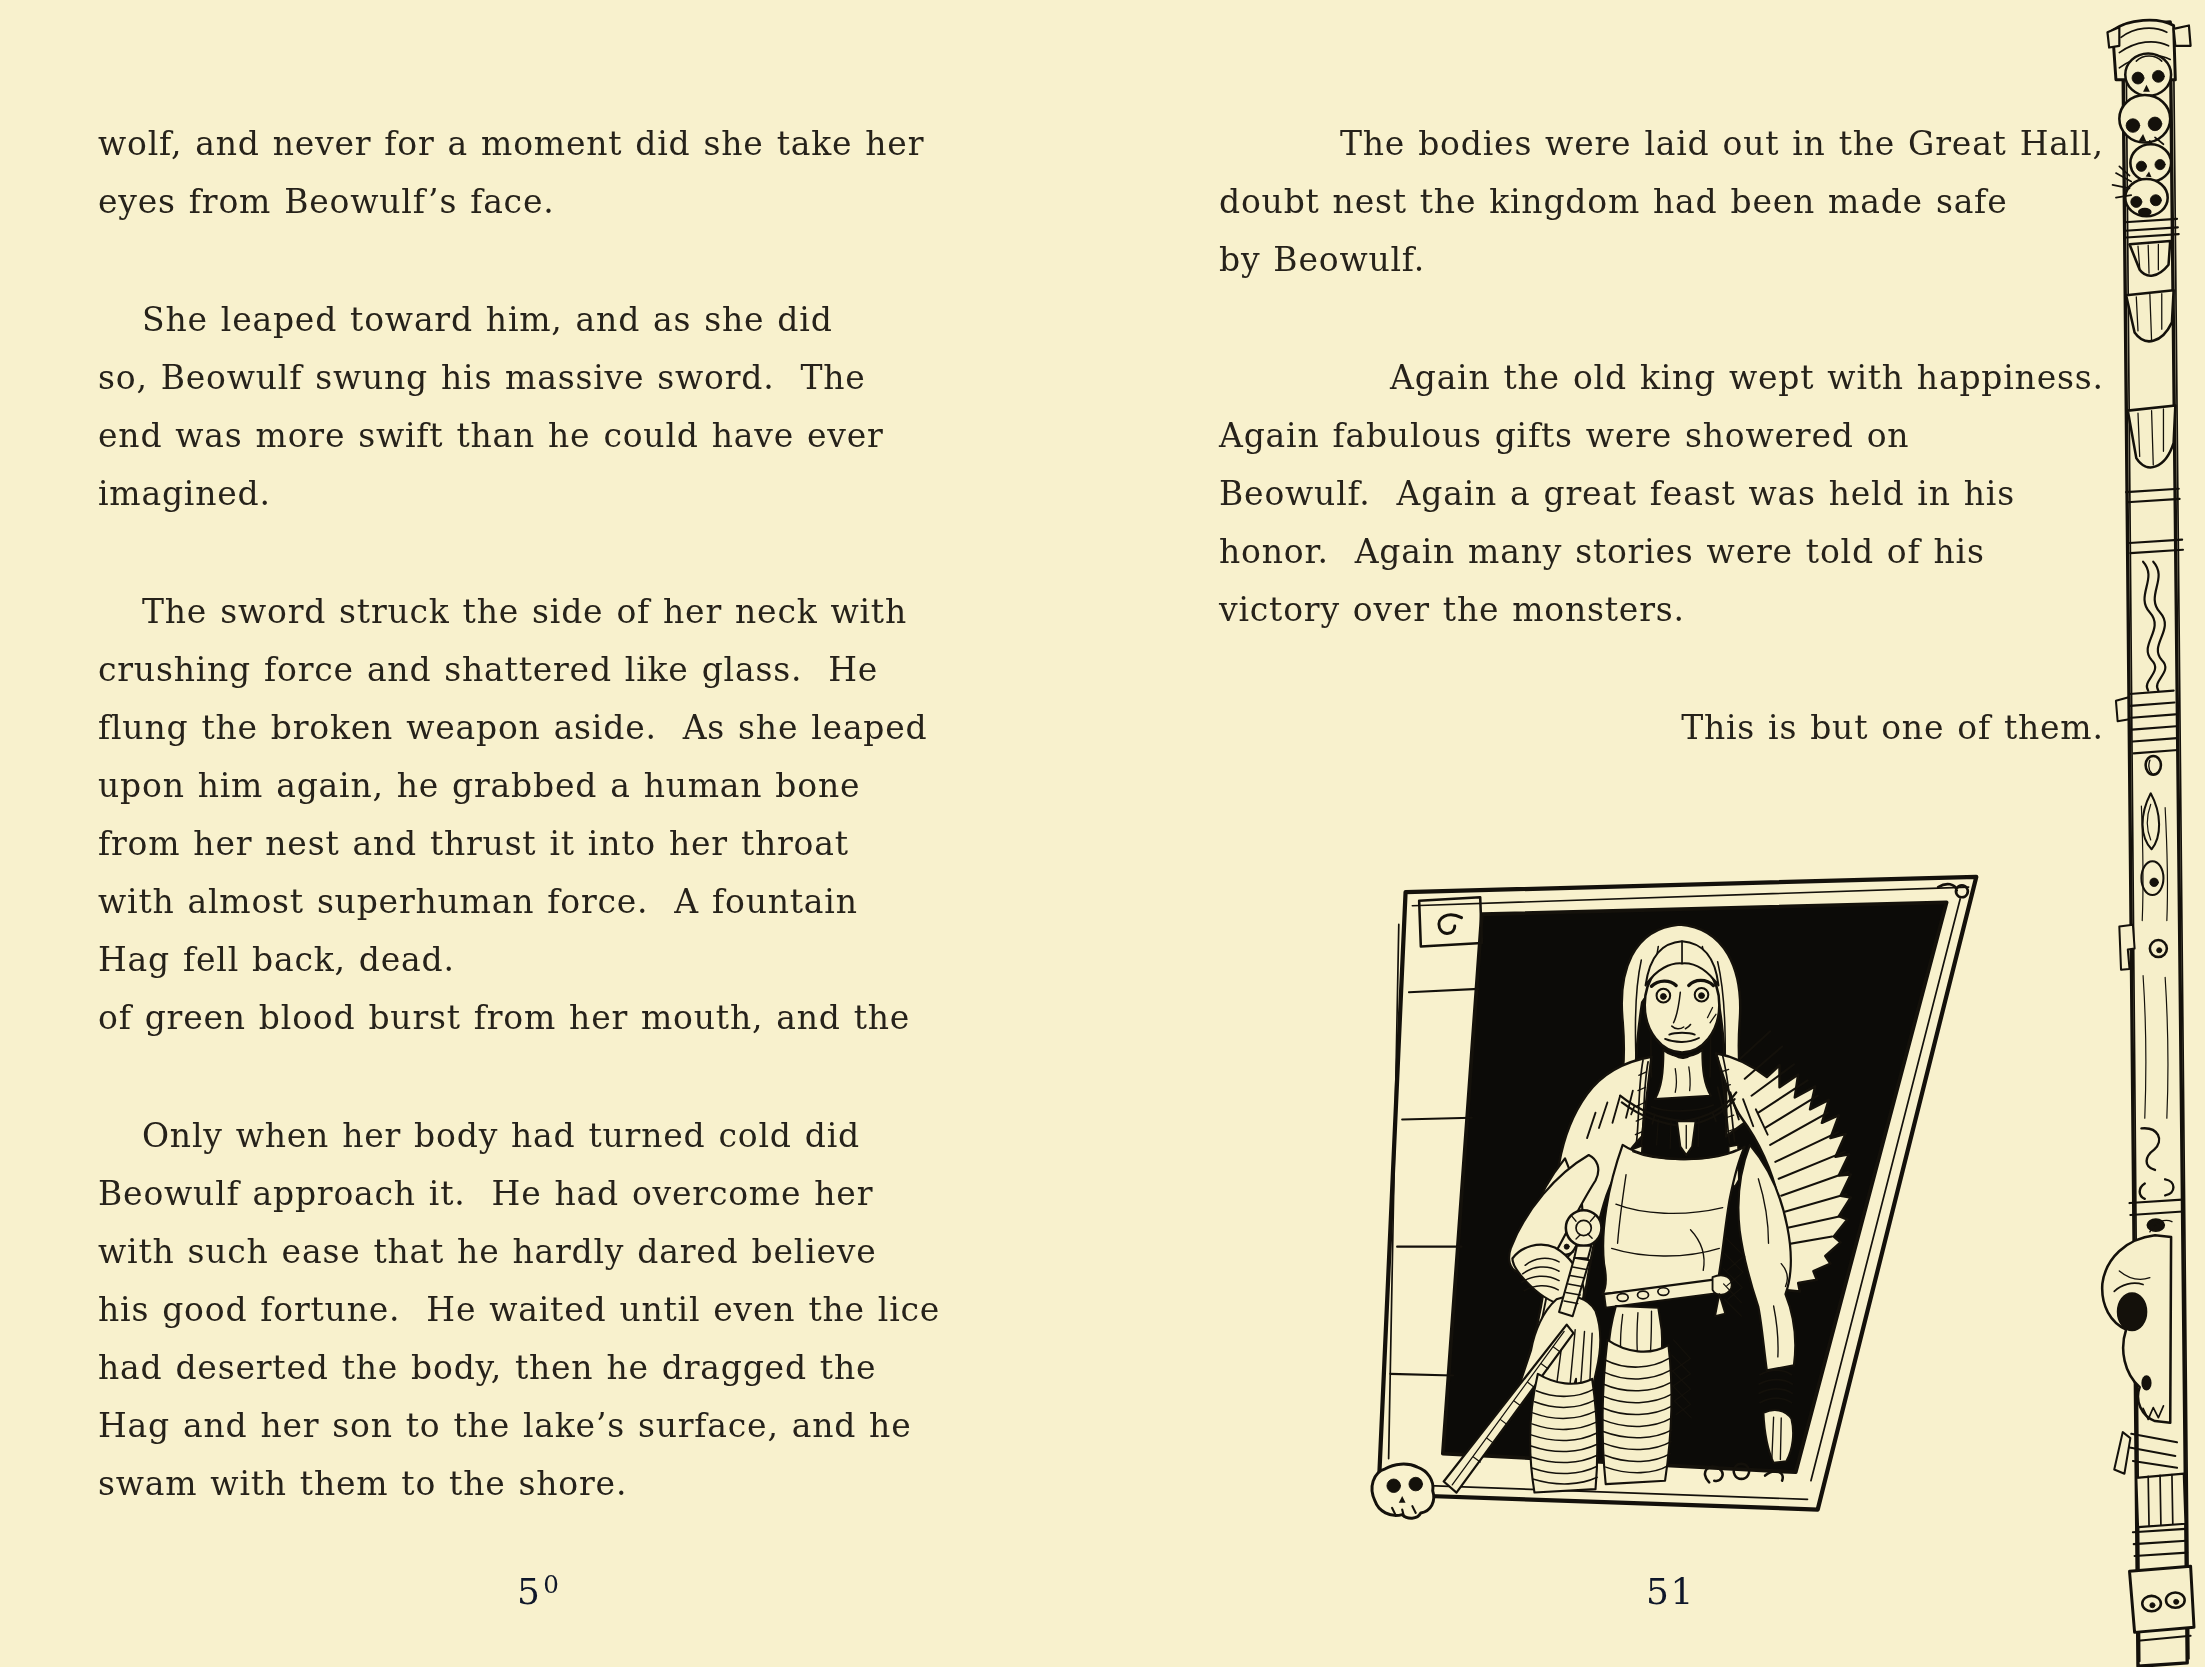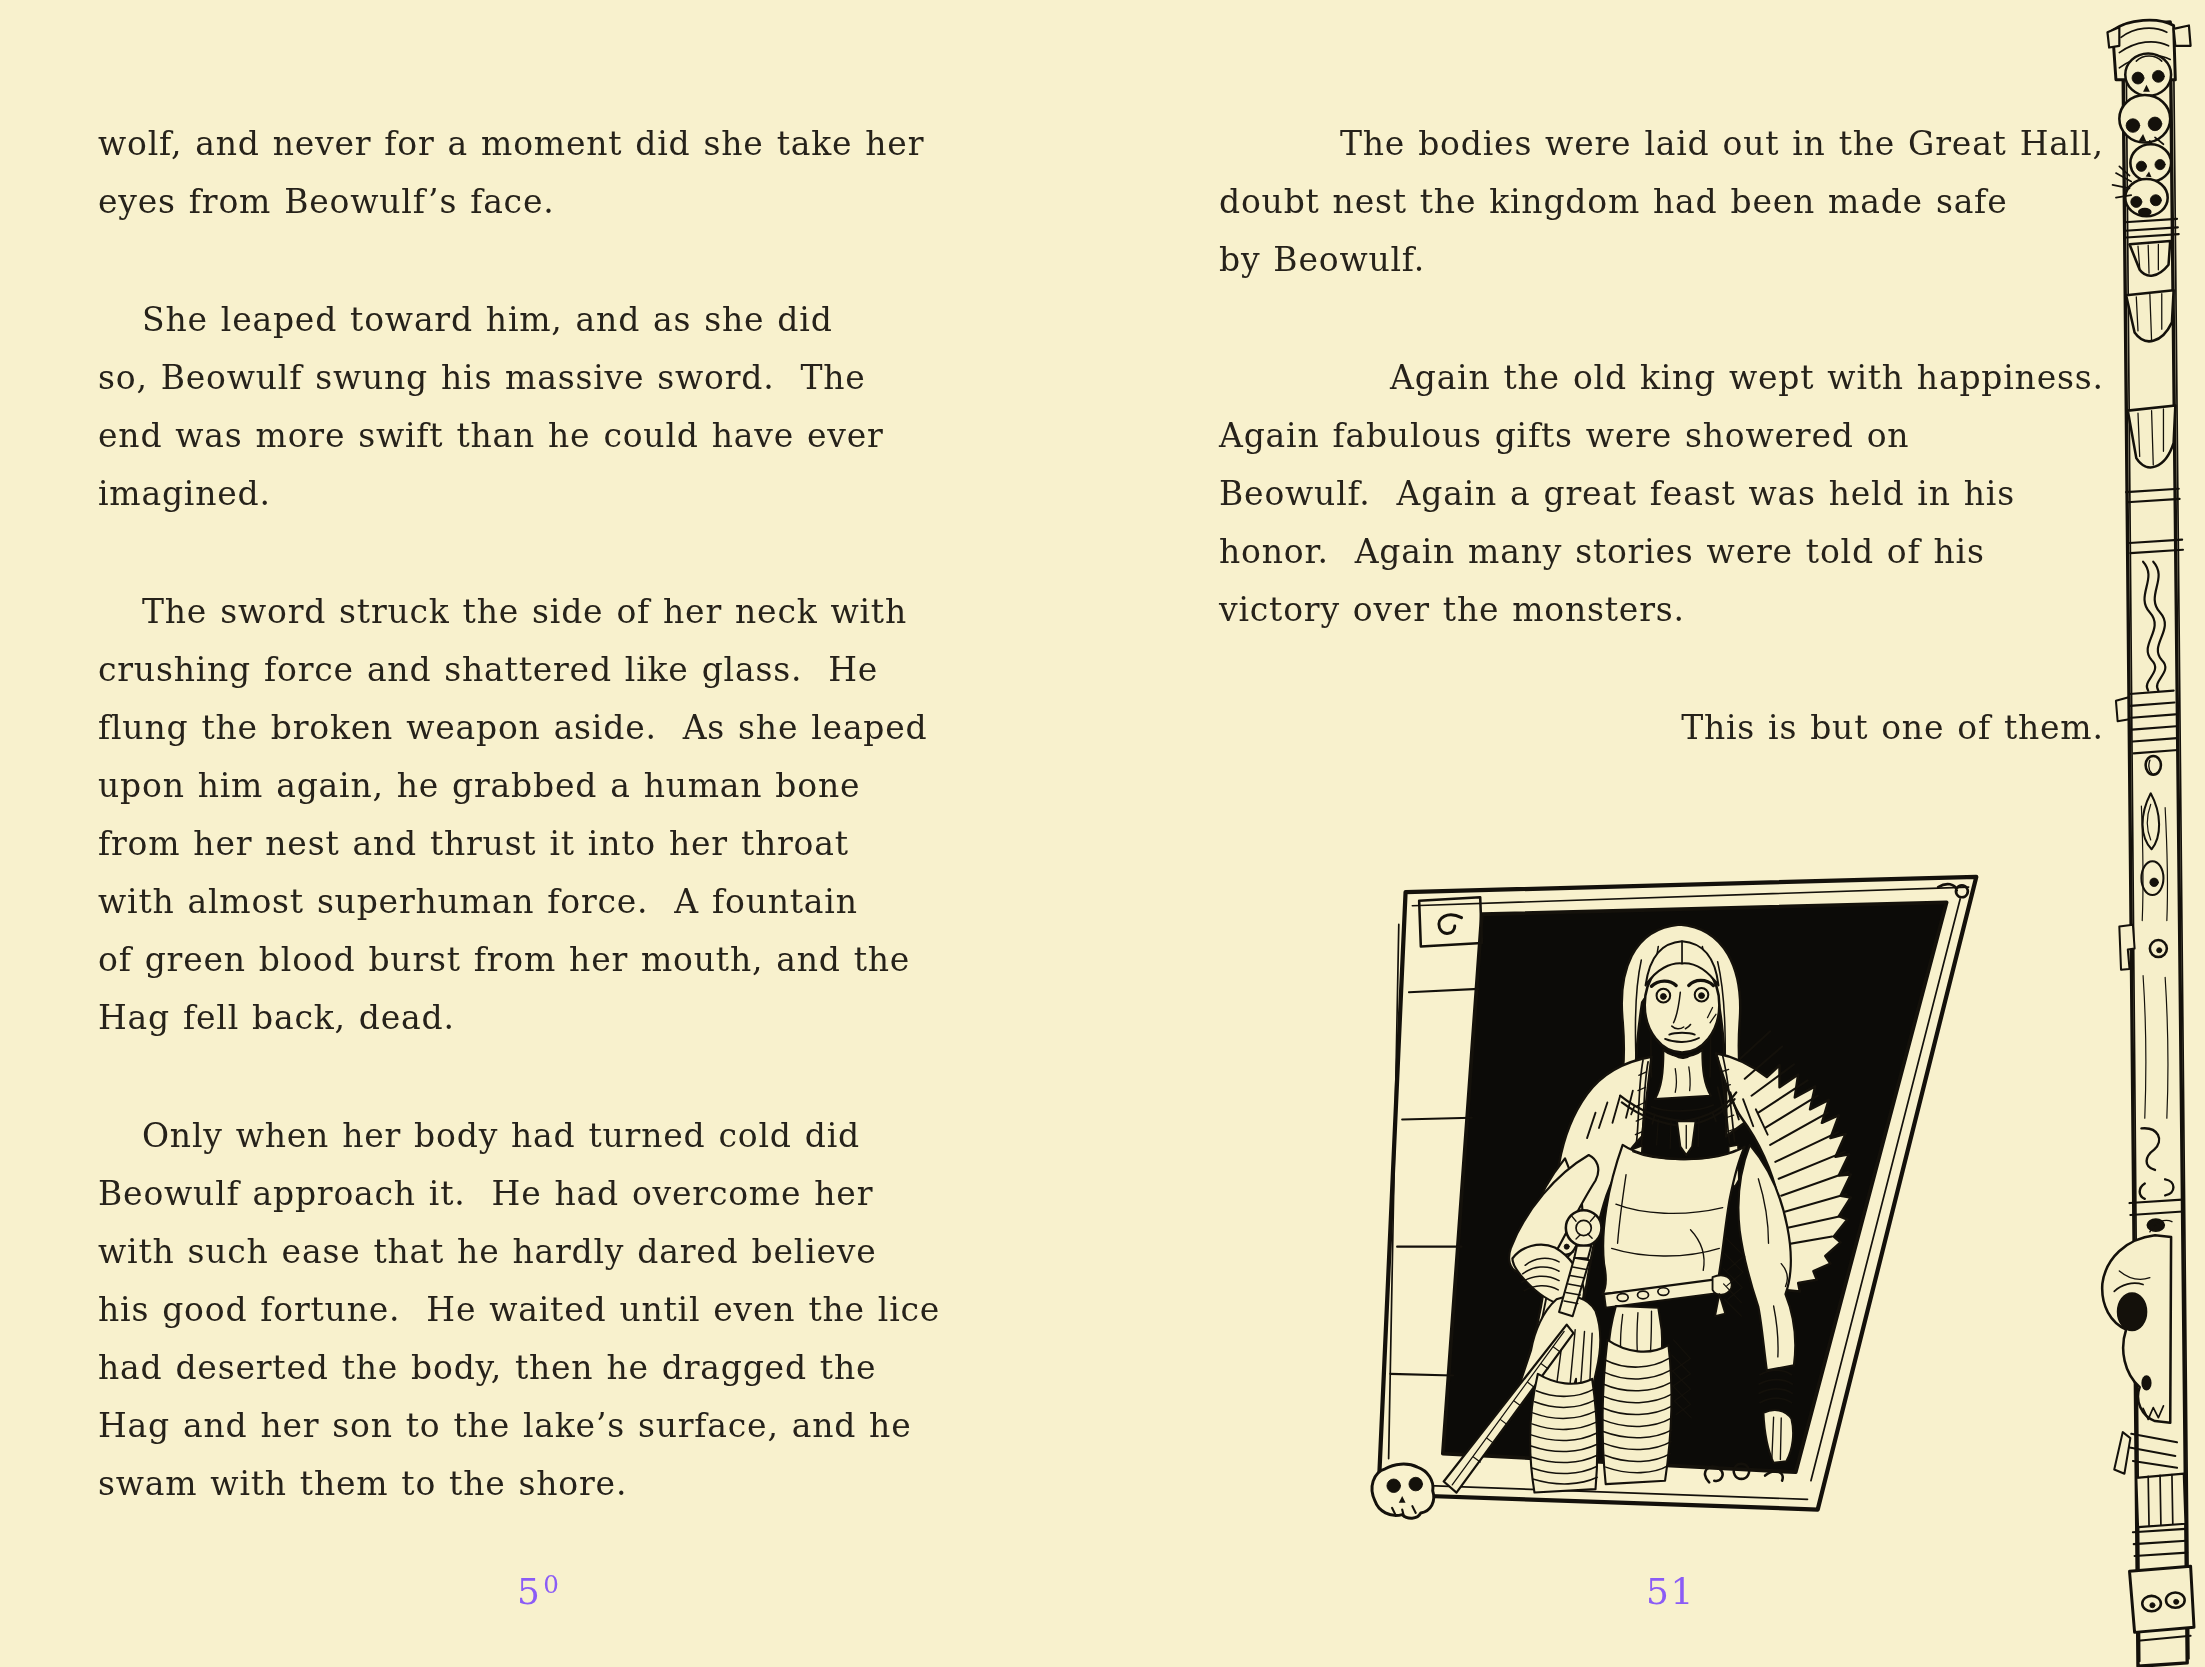--- a/index.html
+++ b/index.html
@@ -11,21 +11,21 @@
   .text-block{position:absolute;top:115px;}
   .text-block .line{
     height:58px;line-height:58px;font-size:33px;
     letter-spacing:0.8px;word-spacing:1.7px;white-space:pre;
   }
   .para + .para{margin-top:60px;}
   #left-text{left:98px;}
   #right-text{left:1219px;}
   #left-text .indent{padding-left:44px;}
   #right-text .indent{padding-left:121px;text-align:right;}
-  .pageno{position:absolute;top:1571px;font-size:36px;letter-spacing:1.7px;color:#8b5cf6;}
+  .pageno{position:absolute;top:1571px;font-size:36px;letter-spacing:1.7px;color:#0f172a;}
   #pageno-left{left:517px;}
   #pageno-right{left:1646px;}
   
   #pageno-left span:nth-child(2){font-size:24.6px;position:relative;top:-11px;left:1.7px;}
   figure{margin:0;padding:0;}
   #illustration{position:absolute;left:1353px;top:865px;width:636px;height:670px;}
   #margin-art{position:absolute;left:2070px;top:0;width:136px;height:1668px;}
   svg{display:block;}
 </style>
 </head>
@@ -43,22 +43,22 @@
         <div class="line">end was more swift than he could have ever</div>
         <div class="line">imagined.</div>
       </div>
       <div class="para">
         <div class="line indent">The sword struck the side of her neck with</div>
         <div class="line">crushing force and shattered like glass.  He</div>
         <div class="line">flung the broken weapon aside.  As she leaped</div>
         <div class="line">upon him again, he grabbed a human bone</div>
         <div class="line">from her nest and thrust it into her throat</div>
         <div class="line">with almost superhuman force.  A fountain</div>
+        <div class="line">Hag fell back, dead.</div>
         <div class="line">of green blood burst from her mouth, and the</div>
-        <div class="line">Hag fell back, dead.</div>
       </div>
       <div class="para">
         <div class="line indent">Only when her body had turned cold did</div>
         <div class="line">Beowulf approach it.  He had overcome her</div>
         <div class="line">with such ease that he hardly dared believe</div>
         <div class="line">his good fortune.  He waited until even the lice</div>
         <div class="line">had deserted the body, then he dragged the</div>
         <div class="line">Hag and her son to the lake’s surface, and he</div>
         <div class="line">swam with them to the shore.</div>
       </div>

